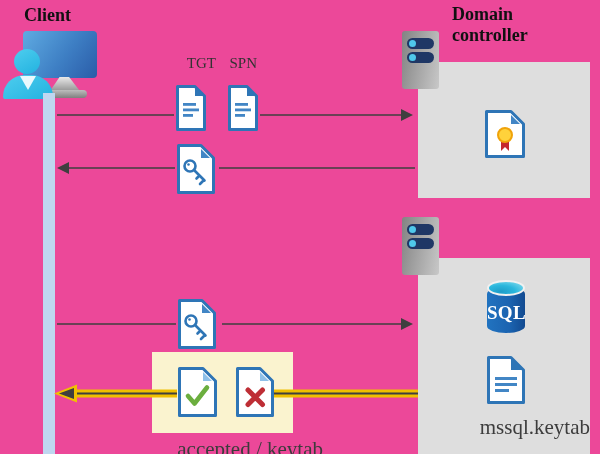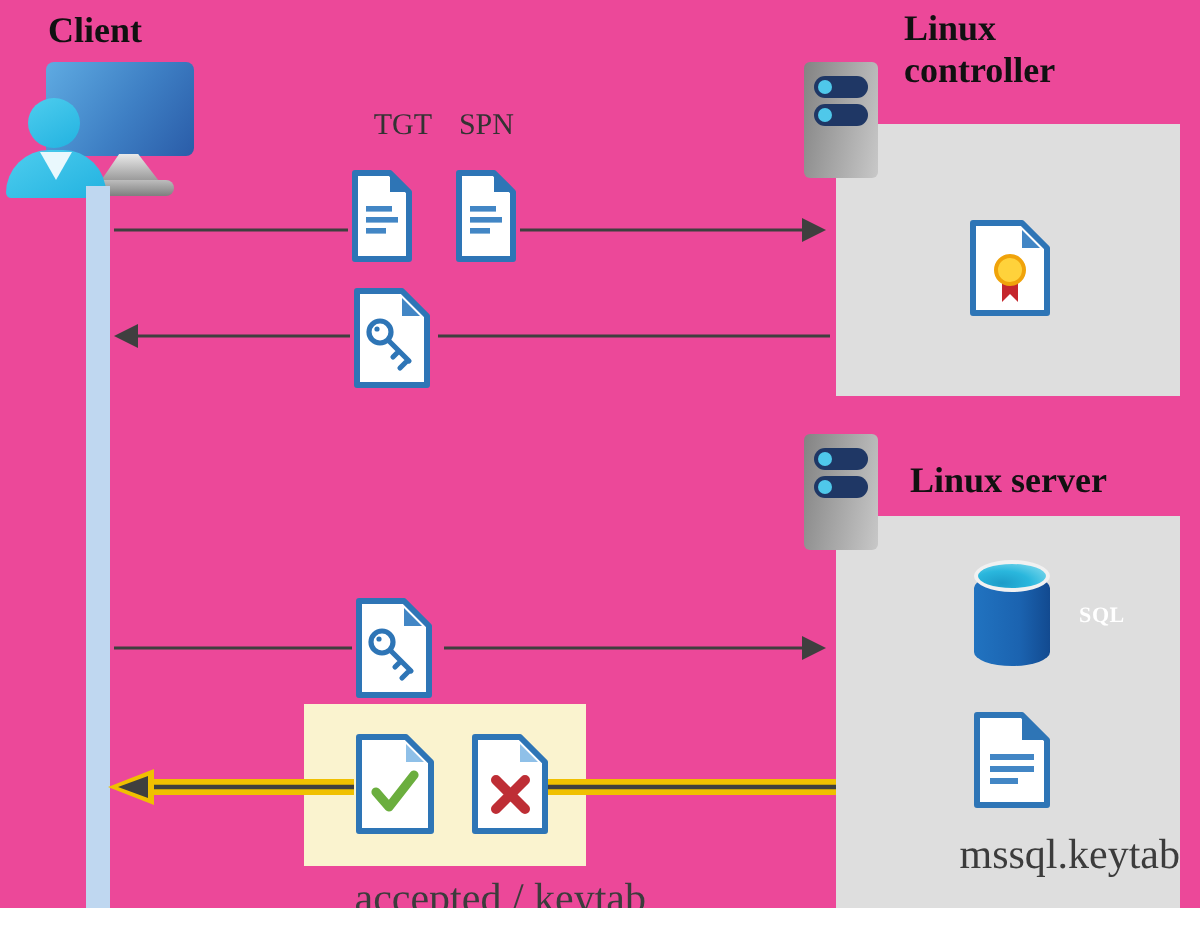--- a/index.html
+++ b/index.html
@@ -44,21 +44,21 @@
 
   
   .sql-icon{left:487px;top:280px;width:38px;height:53px;}
   .sql-body{position:absolute;left:0;top:7px;width:38px;height:46px;
     border-radius:19px/7px;
     background:linear-gradient(to right,#2173c0 0%,#1b63b0 60%,#124a90 100%);}
   .sql-top{position:absolute;left:0;top:0;width:34px;height:12px;border-radius:50%;
     border:2px solid #f1f1f1;
     background:radial-gradient(ellipse at 35% 80%,#1d9cc8 0%,#2ab7dd 45%,#8fe0f0 100%);}
   .sql-text{position:absolute;left:0;top:22px;width:38px;text-align:center;
-    color:#fff;font-size:11px;font-weight:700;letter-spacing:.3px;padding-left:45px;}
+    color:#fff;font-size:19px;font-weight:700;letter-spacing:.3px;}
 
   .yellow-box{left:152px;top:352px;width:141px;height:81px;background:#faf3cf;z-index:1;}
 
   svg{display:block;}
   .z2{z-index:2;} .z4{z-index:4;}
   .center{text-align:right;}
 </style>
 </head>
 <body>
 
@@ -69,35 +69,34 @@
   <div class="abs">
     <div class="abs monitor"></div>
     <div class="abs stand-neck"></div>
     <div class="abs stand-base"></div>
     <div class="abs person-head"></div>
     <div class="abs person-body"></div>
   </div>
 
   <div class="abs client-bar"></div>
 
-  <div class="abs heading" style="left:452px;top:4px;width:122px;">Linux controller</div>
+  <div class="abs heading" style="left:452px;top:4px;width:122px;">Domain controller</div>
   <div class="abs zone dc-box"></div>
   <div class="abs server" style="left:402px;top:31px;">
     <div class="pill p1"></div>
     <div class="pill p2"></div>
   </div>
 
   <svg class="abs z2" style="left:485px;top:110px;" width="40" height="48" viewBox="0 0 40 48">
     <path d="M1.5 1.5 H26 L38.5 14 V46.5 H1.5 Z" fill="#ffffff" stroke="#2E75B6" stroke-width="3" stroke-linejoin="round"></path>
     <path d="M26 5 L35 14 H26 Z" fill="#4286C5"></path>
     <path d="M16 28 L16 41 L20 37 L24 41 L24 28 Z" fill="#C5272D"></path>
     <circle cx="20" cy="25" r="7" fill="#FFD23B" stroke="#F0A30A" stroke-width="2"></circle>
   </svg>
 
-  <div class="abs heading" style="left:455px;top:230px;">Linux server</div>
   <div class="abs zone linux-box"></div>
   <div class="abs server" style="left:402px;top:217px;">
     <div class="pill p1"></div>
     <div class="pill p2"></div>
   </div>
 
   <div class="abs sql-icon z2">
     <div class="sql-body"></div>
     <div class="sql-top"></div>
     <div class="sql-text">SQL</div>

